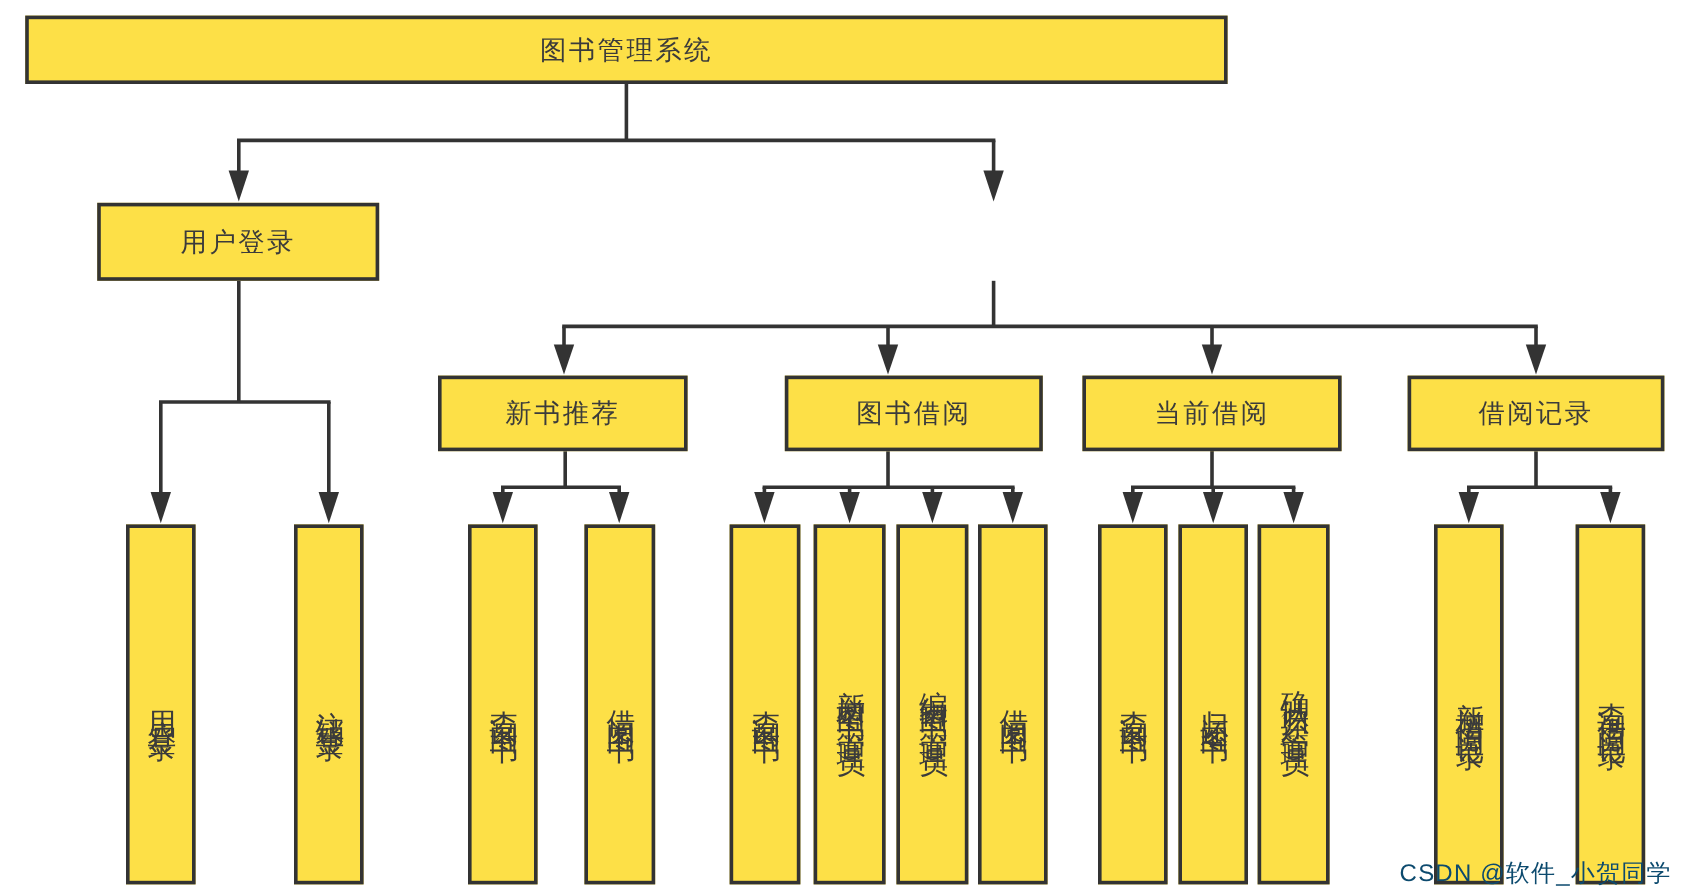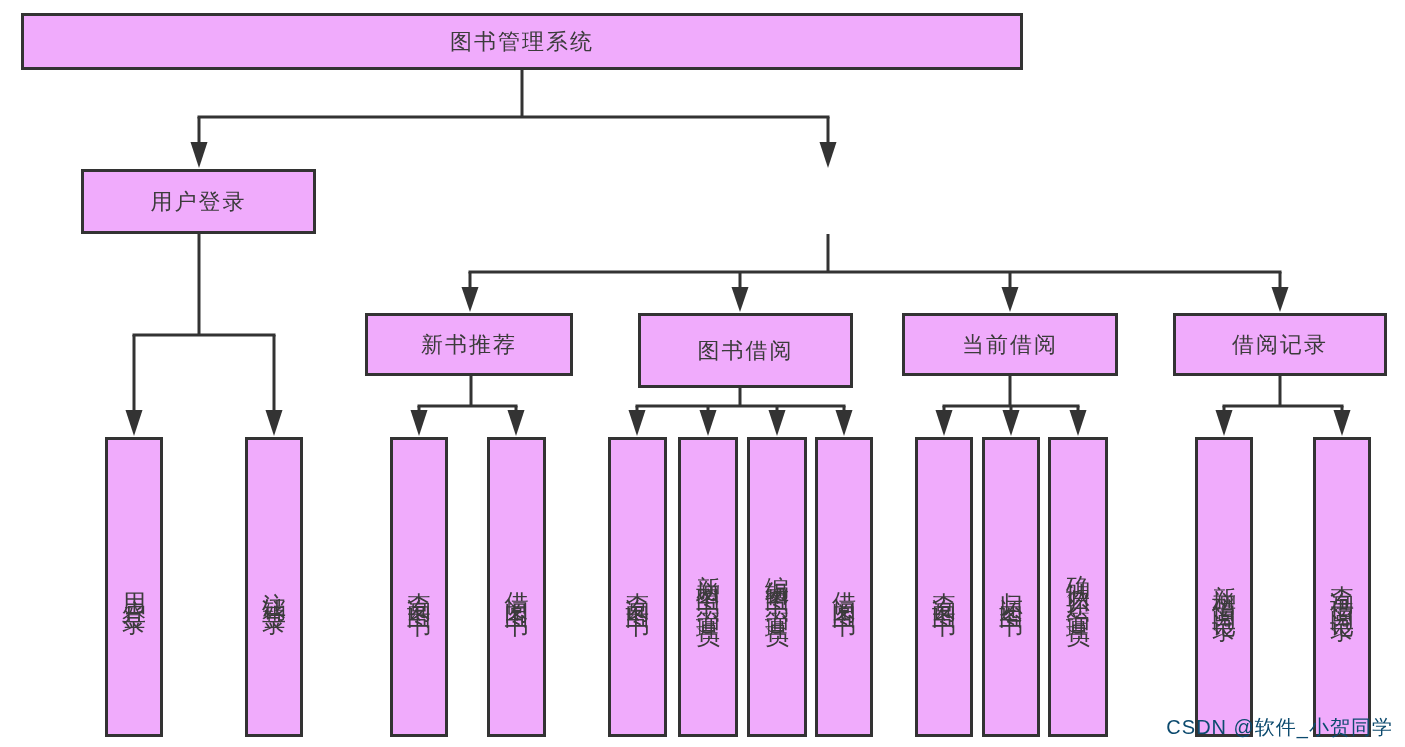--- a/index.html
+++ b/index.html
@@ -17,21 +17,21 @@
   }
   #connectors {
     position: absolute;
     left: 0; top: 0;
     width: 1405px;
     height: 747px;
   }
   .box {
     position: absolute;
     box-sizing: border-box;
-    background: #f0abfc;
+    background: #fde047;
     border: 3px solid #333333;
     display: flex;
     align-items: center;
     justify-content: center;
     color: #3b3b3b;
   }
   .hbox .label {
     font-size: 22px;
     letter-spacing: 2px;
     white-space: nowrap;
@@ -137,21 +137,21 @@
     <span class="label">图书管理系统</span>
   </div>
 
   <div class="box hbox" style="left:81px;top:169px;width:235px;height:65px">
     <span class="label">用户登录</span>
   </div>
 
   <div class="box hbox" style="left:365px;top:313px;width:208px;height:63px">
     <span class="label">新书推荐</span>
   </div>
-  <div class="box hbox" style="left:638px;top:313px;width:215px;height:75px">
+  <div class="box hbox" style="left:654px;top:313px;width:215px;height:63px">
     <span class="label">图书借阅</span>
   </div>
   <div class="box hbox" style="left:1173px;top:313px;width:214px;height:63px">
     <span class="label">借阅记录</span>
   </div>
   <div class="box hbox" style="left:902px;top:313px;width:216px;height:63px">
     <span class="label">当前借阅</span>
   </div>
 
   <div class="box vbox" style="left:105px;top:437px;width:58px;height:300px">

